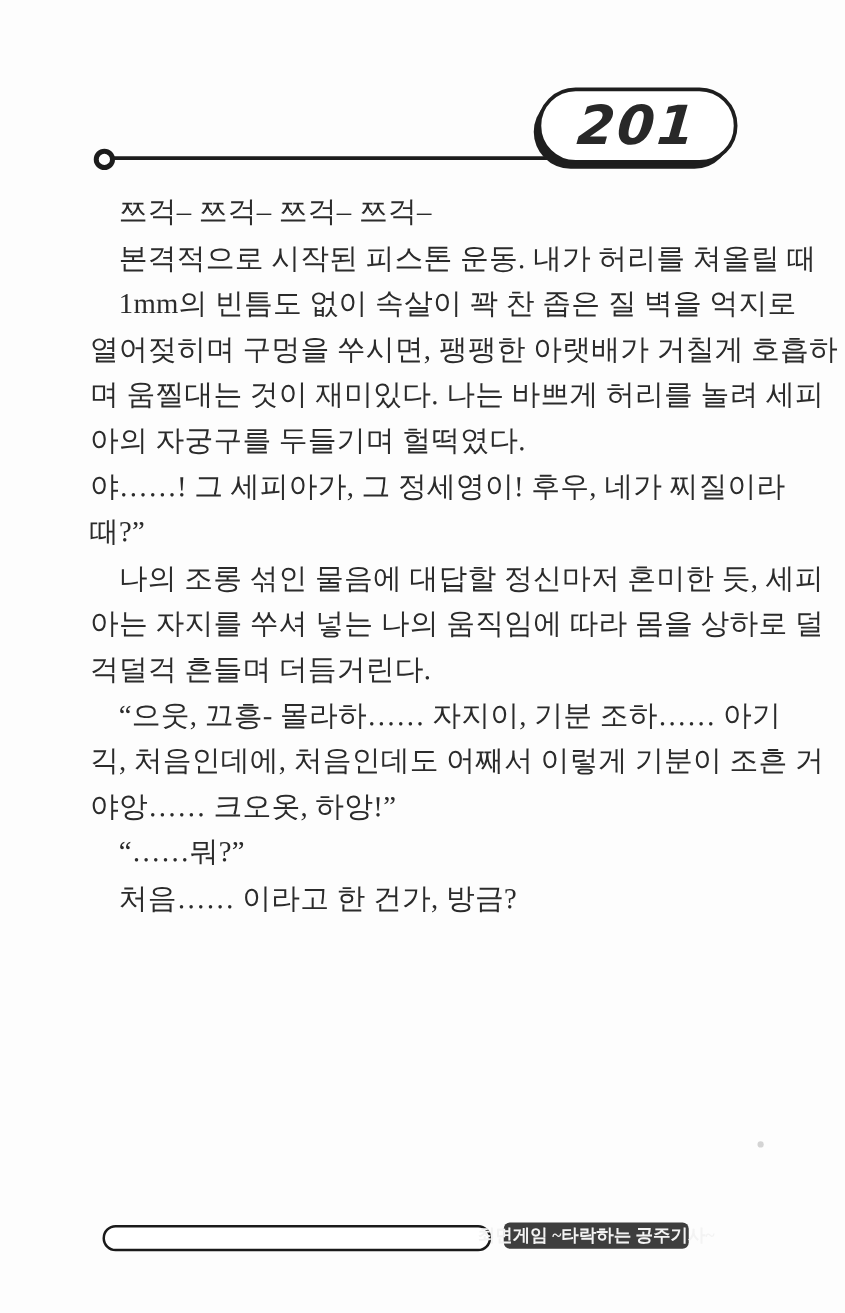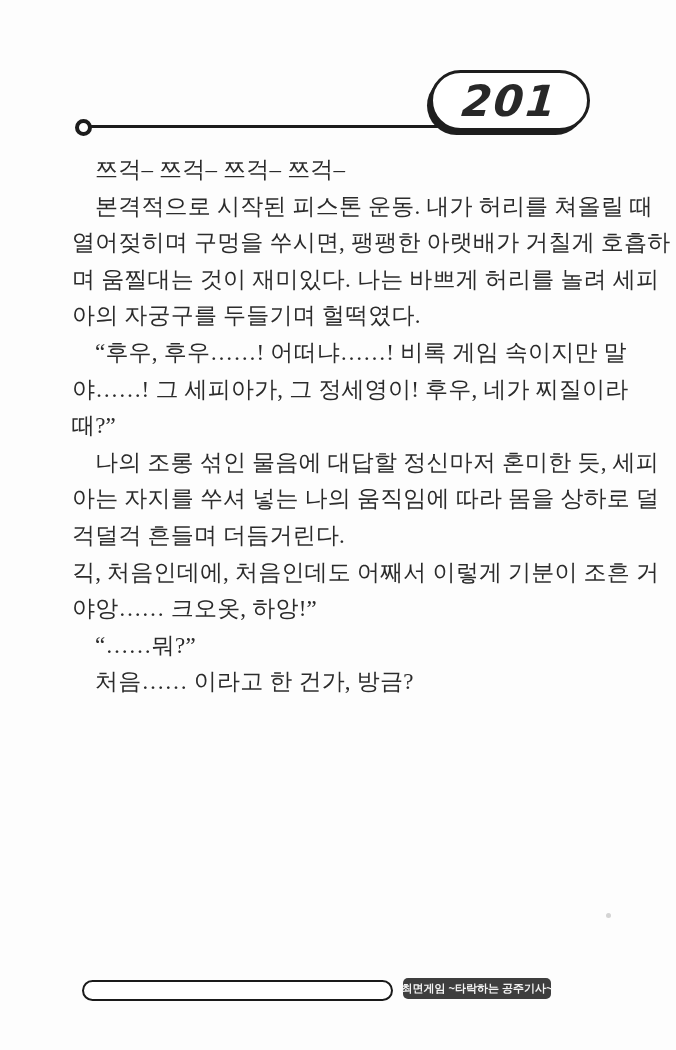--- a/index.html
+++ b/index.html
@@ -105,50 +105,51 @@
     top: 978px;
     width: 148px;
     height: 21px;
     background: #3e3e3e;
     border-radius: 5px;
     display: flex;
     align-items: center;
     justify-content: center;
   }
   .footer-badge span {
-    font-family: Liberation Sans, sans-serif;
-    font-size: 11px;
+    font-family: Liberation Serif, serif;
+    font-size: 14px;
     font-weight: bold;
     color: #f3f3f3;
     white-space: nowrap;
   }
 </style>
 </head>
 <body>
 
 <div class="page">
 
   <div class="ring"></div>
   <div class="header-line"></div>
   <div class="page-number-pill">
     <span class="page-number">201</span>
   </div>
 
   <div class="text-block">
       <div class="line indent">쯔걱– 쯔걱– 쯔걱– 쯔걱–</div>
       <div class="line indent">본격적으로 시작된 피스톤 운동. 내가 허리를 쳐올릴 때</div>
+      <div class="line indent">1mm의 빈틈도 없이 속살이 꽉 찬 좁은 질 벽을 억지로</div>
       <div class="line">열어젖히며 구멍을 쑤시면, 팽팽한 아랫배가 거칠게 호흡하</div>
       <div class="line">며 움찔대는 것이 재미있다. 나는 바쁘게 허리를 놀려 세피</div>
       <div class="line">아의 자궁구를 두들기며 헐떡였다.</div>
-      <div class="line indent">“후우, 후우……! 어떠냐……! 비록 게임 속이지만 말</div>
       <div class="line">야……! 그 세피아가, 그 정세영이! 후우, 네가 찌질이라</div>
       <div class="line">때?”</div>
       <div class="line indent">나의 조롱 섞인 물음에 대답할 정신마저 혼미한 듯, 세피</div>
       <div class="line">아는 자지를 쑤셔 넣는 나의 움직임에 따라 몸을 상하로 덜</div>
       <div class="line">걱덜걱 흔들며 더듬거린다.</div>
+      <div class="line indent">“으웃, 끄흥- 몰라하…… 자지이, 기분 조하…… 아기</div>
       <div class="line">긱, 처음인데에, 처음인데도 어째서 이렇게 기분이 조흔 거</div>
       <div class="line">야앙…… 크오옷, 하앙!”</div>
       <div class="line indent">“……뭐?”</div>
       <div class="line indent">처음…… 이라고 한 건가, 방금?</div>
     </div>
 
   <div class="speck"></div>
 
   <div class="footer-pill"></div>
   <div class="footer-badge">

